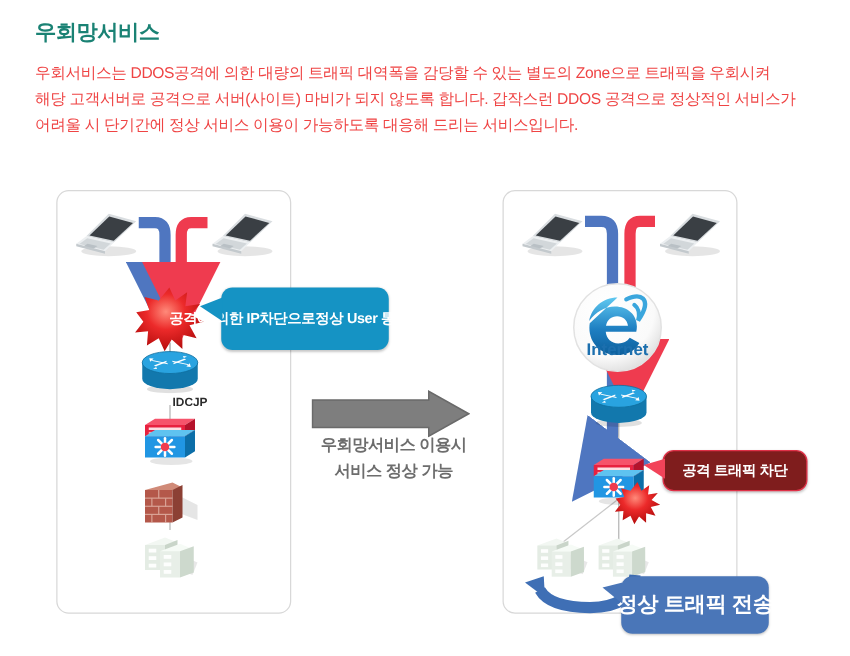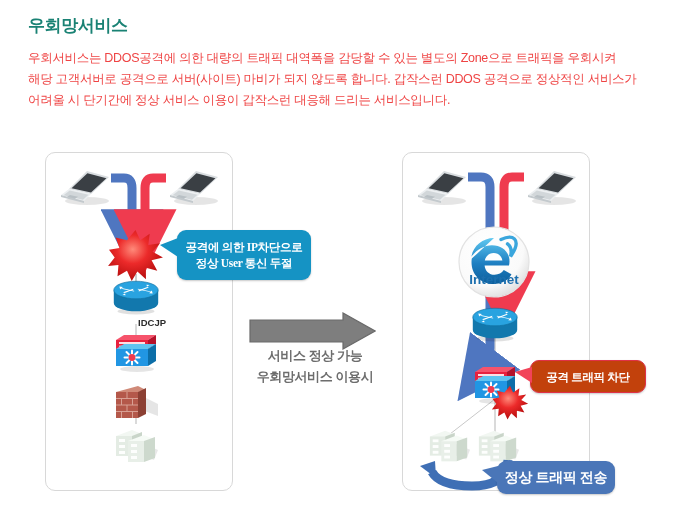--- a/index.html
+++ b/index.html
@@ -42,53 +42,52 @@
 
   
   .callout{
     position:absolute;
     border-radius:9px;
     color:#ffffff;
     font-weight:bold;
     letter-spacing:-0.3px;
     text-align:center;
     display:flex;align-items:center;justify-content:center;
-    flex-direction:column;
+    flex-direction:row;
     box-shadow:0 1px 2px rgba(0,0,0,.22);
-    font-family:Liberation Serif, serif;
   }
   .callout .ln{white-space:nowrap;line-height:16px;}
   .callout-tail{position:absolute;width:0;height:0;}
 
   #callout-blocked{
     left:177px;top:230px;width:134px;height:50px;
     background:#1593c4;font-size:11.5px;
   }
   #callout-blocked .callout-tail{
     left:-17px;top:8px;
     border-top:7px solid transparent;
     border-bottom:12px solid transparent;
     border-right:18px solid #1593c4;
   }
 
   #callout-attack{
     left:530px;top:360px;width:114px;height:31px;
-    background:#c2410c;font-size:11.5px;
+    background:#7f1d1d;font-size:11.5px;
     border:1px solid #e03148;
   }
   #callout-attack .callout-tail{
     left:-16px;top:6px;
     border-top:5px solid transparent;
     border-bottom:11px solid transparent;
     border-right:17px solid #f24359;
   }
 
   #callout-normal{
-    left:497px;top:461px;width:118px;height:33px;
-    background:#4a76b8;font-size:14px;
+    left:497px;top:461px;width:118px;height:46px;
+    background:#4a76b8;font-size:17px;
   }
   #callout-normal .callout-tail{
     left:-15px;top:5px;
     border-top:4px solid transparent;
     border-bottom:13px solid transparent;
     border-right:16px solid #4a76b8;
   }
 
   
   #center-arrow{position:absolute;left:249px;top:312px;}
@@ -108,21 +107,21 @@
 </head>
 <body>
 
 <div class="page">
 
   <div class="title">우회망서비스</div>
 
   <div class="body-copy">
     <div>우회서비스는 DDOS공격에 의한 대량의 트래픽 대역폭을 감당할 수 있는 별도의 Zone으로 트래픽을 우회시켜</div>
     <div>해당 고객서버로 공격으로 서버(사이트) 마비가 되지 않도록 합니다. 갑작스런 DDOS 공격으로 정상적인 서비스가</div>
-    <div>어려울 시 단기간에 정상 서비스 이용이 갑작스런 대응해 드리는 서비스입니다.</div>
+    <div>어려울 시 단기간에 정상 서비스 이용이 가능하도록 대응해 드리는 서비스입니다.</div>
   </div>
 
   <svg width="0" height="0" style="position:absolute" aria-hidden="true">
     <defs>
 
       <symbol id="sym-laptop" viewBox="0 0 56 40">
         <ellipse cx="30" cy="34" rx="22" ry="4" fill="#000" opacity="0.10"></ellipse>
         <path d="M12 22 L30 4 L52 10 L34 27 Z" fill="#d9dde0"></path>
         <path d="M14.6 21.3 L30.4 6.2 L49.4 11.3 L34 25.6 Z" fill="#3a3f44"></path>
         <path d="M4 28 L12 22 L34 27 L27 34 Z" fill="#eceff1"></path>
@@ -298,22 +297,22 @@
   <div class="callout" id="callout-blocked">
     <span class="callout-tail"></span>
     <span class="ln">공격에 의한 IP차단으로</span>
     <span class="ln">정상 User 통신 두절</span>
   </div>
 
   <svg id="center-arrow" width="127" height="38" viewBox="0 0 127 38">
     <path d="M1 8 L94 8 L94 1 L126 19 L94 37 L94 30 L1 30 Z" fill="#7e7e7e" stroke="#6a6a6a" stroke-width="1.2"></path>
   </svg>
   <div id="center-caption">
+    <div>우회망서비스 이용시</div>
     <div>서비스 정상 가능</div>
-    <div>우회망서비스 이용시</div>
   </div>
 
   <div class="panel" id="panel-right"></div>
 
   <svg style="position:absolute;left:402px;top:152px;width:186px;height:337px;">
     <line x1="93" y1="175" x2="93" y2="205" stroke="#b5b5b5" stroke-width="1"></line>
     <line x1="93" y1="247" x2="93" y2="280" stroke="#b5b5b5" stroke-width="1"></line>
     <line x1="93" y1="247" x2="48" y2="282" stroke="#c9c9c9" stroke-width="1"></line>
   </svg>
 

